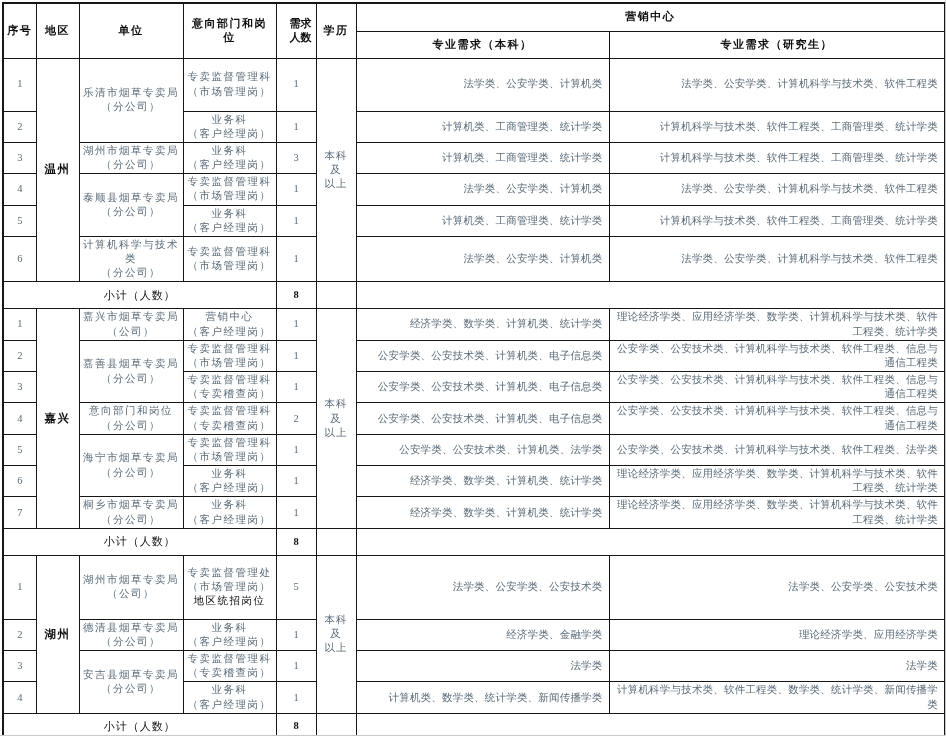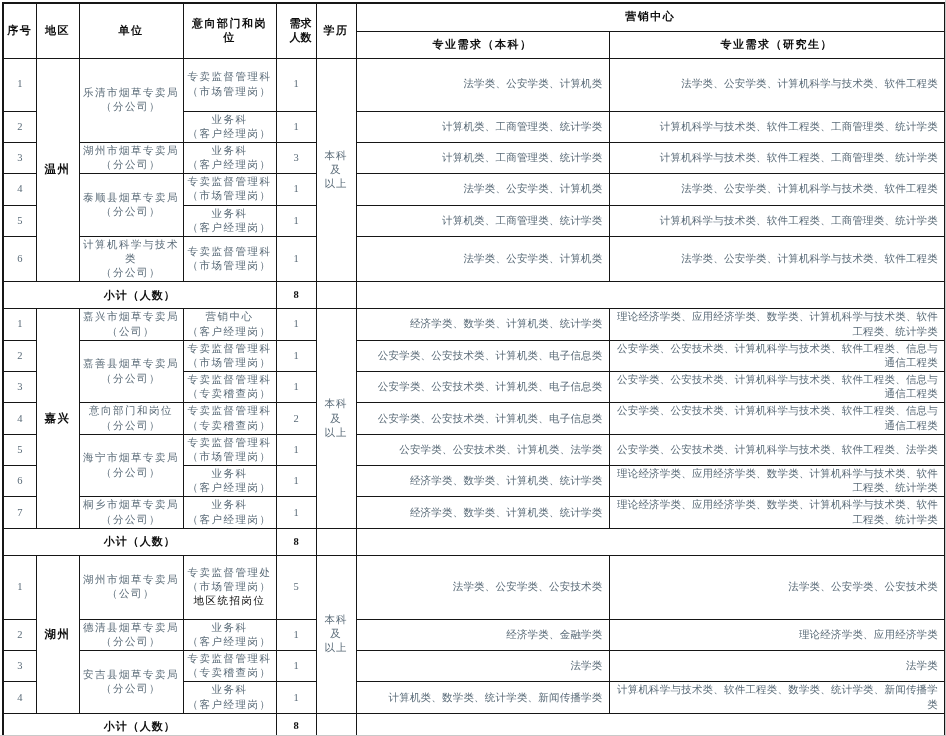--- a/index.html
+++ b/index.html
@@ -33,21 +33,21 @@
   tbody tr.subtotal-row { height:27px; }
   .pre { white-space:pre-line; }
   .num-cell, .count-cell { letter-spacing:0; }
   .unit-cell, .dept-cell { letter-spacing:1.5px; }
   .edu-cell { letter-spacing:1px; }
   .major-cell { letter-spacing:0.2px; padding:1px 6px;text-align:right; }
   .region-cell {
     font-weight:bold; color:#0e0e0e; font-size:11.5px; letter-spacing:1.5px;text-align:center;
   }
   .subtotal-label {
-    font-weight:bold; color:#0e0e0e; font-size:11px; letter-spacing:1px;
+    font-weight:normal; color:#0e0e0e; font-size:11px; letter-spacing:1px;
   }
   .subtotal-count { font-weight:bold; color:#0e0e0e; }
   .dept-bold { font-weight:normal; color:#0e0e0e; letter-spacing:1.5px; }
 </style>
 </head>
 <body>
 
 <div class="page">
   <table class="jobs">
     <colgroup>

